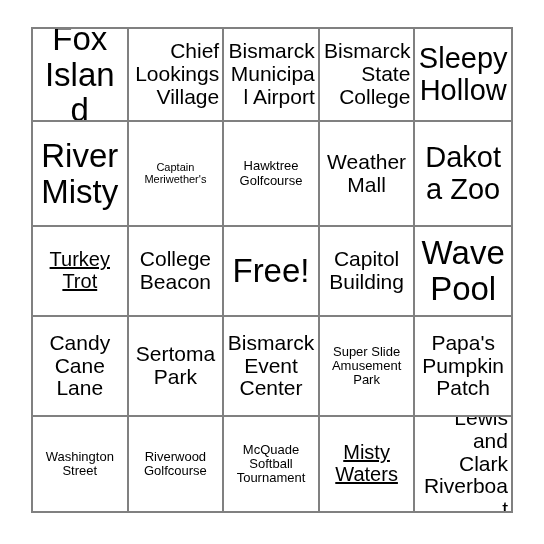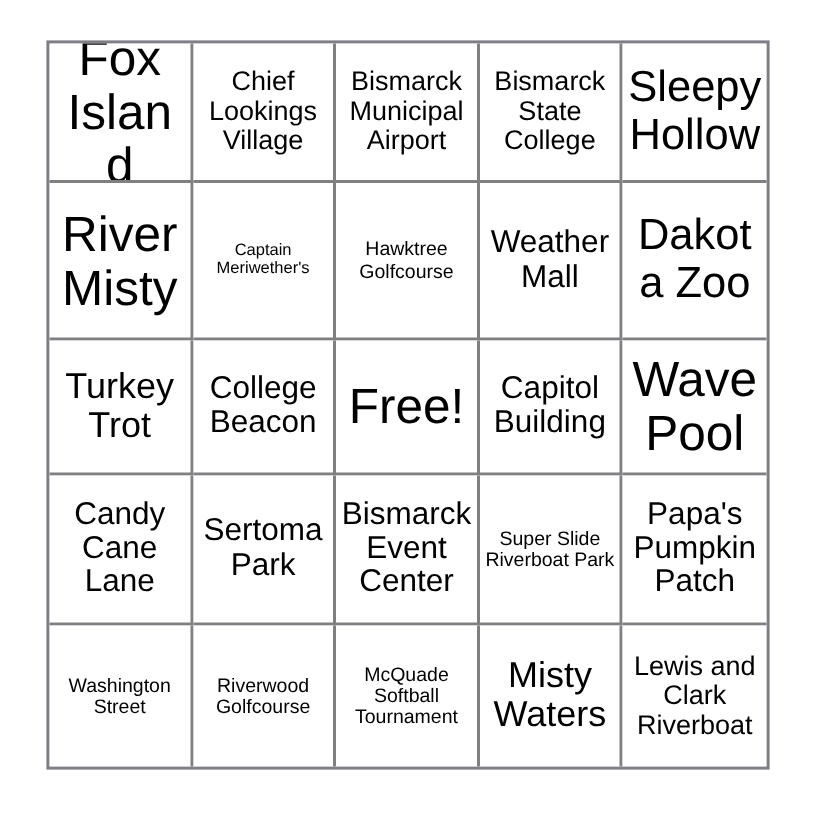--- a/index.html
+++ b/index.html
@@ -16,21 +16,21 @@
     color: #000000;
   }
   #bingo-card {
     position: absolute;
     left: 31px;
     top: 27px;
     width: 482px;
     height: 486px;
     box-sizing: border-box;
     border: 2px solid #808080;
-    background: #c4b5fd;
+    background: #0ea5e9;
     display: grid;
     grid-template-columns: repeat(5, 1fr);
     grid-template-rows: 93px 105px 90px 100px 94px;
   }
   .bingo-cell {
     box-sizing: border-box;
     border-right: 2px solid #808080;
     border-bottom: 2px solid #808080;
     display: flex;
     align-items: center;
@@ -49,23 +49,23 @@
     border-bottom: none;
   }
   .cell-text {
     display: block;
     width: 100%;
     word-wrap: break-word;
   }
   
   .s-xxl .cell-text { font-size: 33px; }
   .s-xl  .cell-text { font-size: 29px; }
-  .s-lg  .cell-text { font-size: 24px; }
+  .s-lg  .cell-text { font-size: 20px; text-decoration: underline; }
   .s-md  .cell-text { font-size: 21px; }
-  .s-sm  .cell-text { font-size: 18px; }
+  .s-sm  .cell-text { font-size: 21px; text-align: right; }
   .s-xs  .cell-text { font-size: 13px; }
   .s-xxs .cell-text { font-size: 11px; }
 </style>
 </head>
 <body>
 
 <div id="bingo-card">
     <div class="bingo-cell s-xxl">
       <span class="cell-text">Fox Island</span>
     </div>
@@ -114,21 +114,21 @@
     <div class="bingo-cell s-md">
       <span class="cell-text">Candy Cane Lane</span>
     </div>
     <div class="bingo-cell s-md">
       <span class="cell-text">Sertoma Park</span>
     </div>
     <div class="bingo-cell s-md">
       <span class="cell-text">Bismarck Event Center</span>
     </div>
     <div class="bingo-cell s-xs">
-      <span class="cell-text">Super Slide Riverboat Park</span>
+      <span class="cell-text">Super Slide Amusement Park</span>
     </div>
     <div class="bingo-cell s-md">
       <span class="cell-text">Papa's Pumpkin Patch</span>
     </div>
     <div class="bingo-cell s-xs">
       <span class="cell-text">Washington Street</span>
     </div>
     <div class="bingo-cell s-xs">
       <span class="cell-text">Riverwood Golfcourse</span>
     </div>

